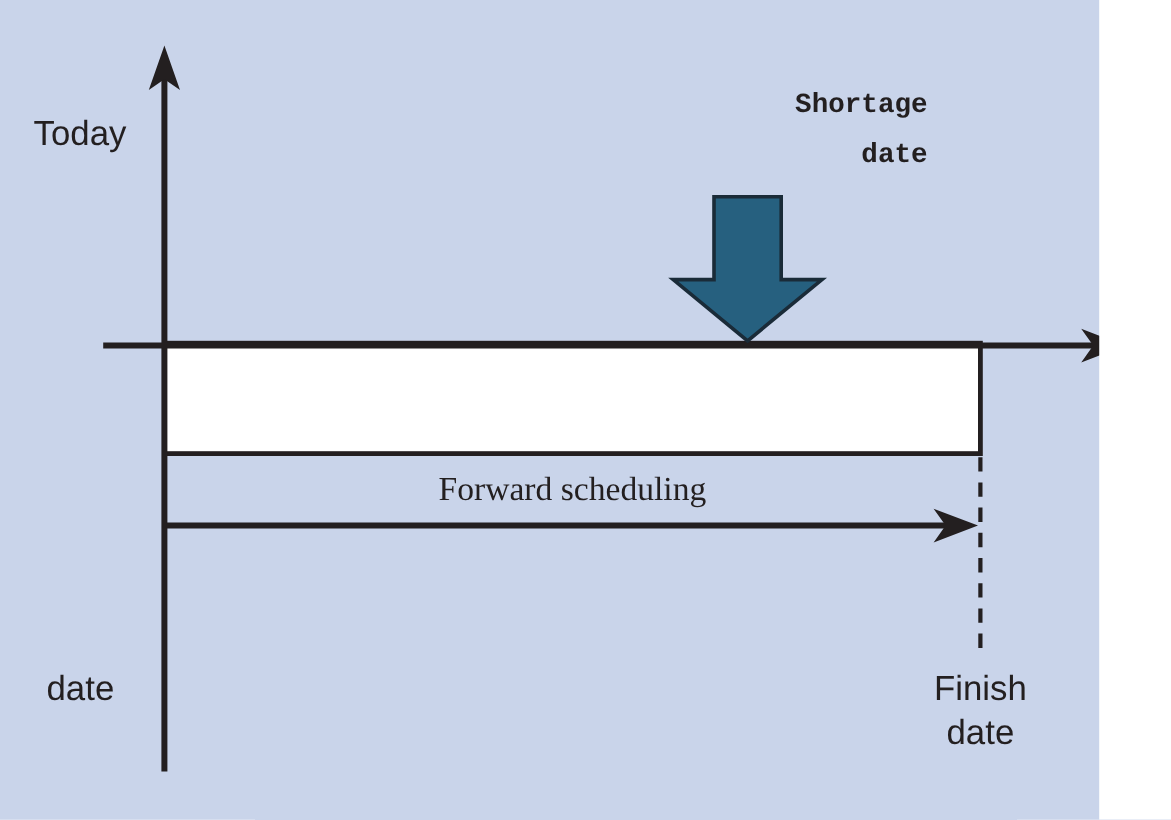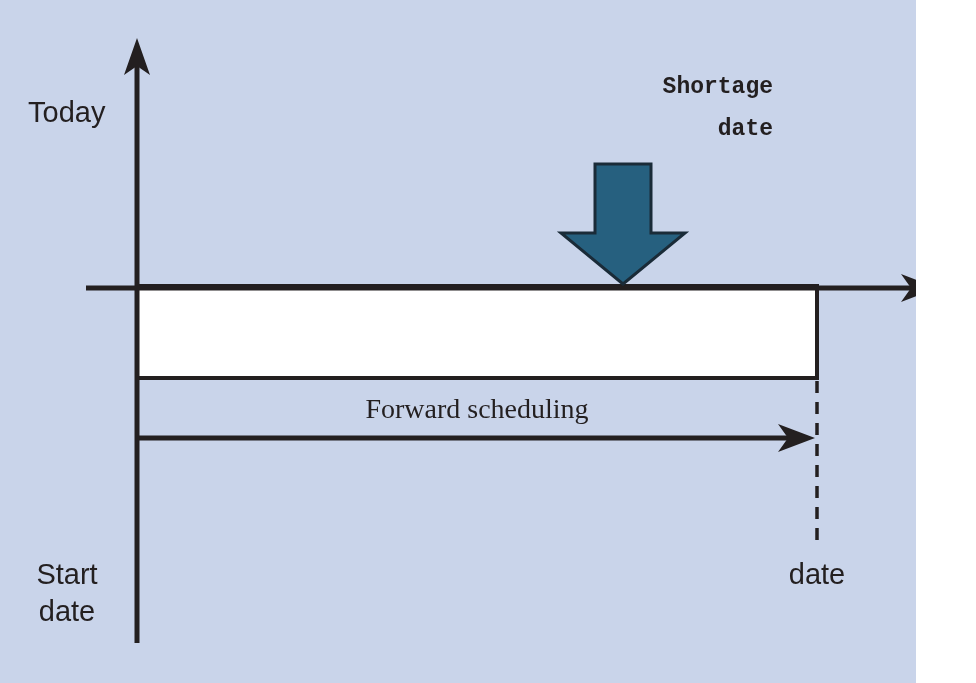--- a/index.html
+++ b/index.html
@@ -134,21 +134,21 @@
 
   <div class="label label-shortage">
     <div>Shortage</div>
     <div>date</div>
   </div>
 
 
   <div class="label label-forward">Forward scheduling</div>
 
   <div class="label label-start">
-    <div>Start</div>
     <div>date</div>
   </div>
 
   <div class="label label-finish">
+    <div>Finish</div>
     <div>date</div>
   </div>
 
 </div>
 
 </body></html>

